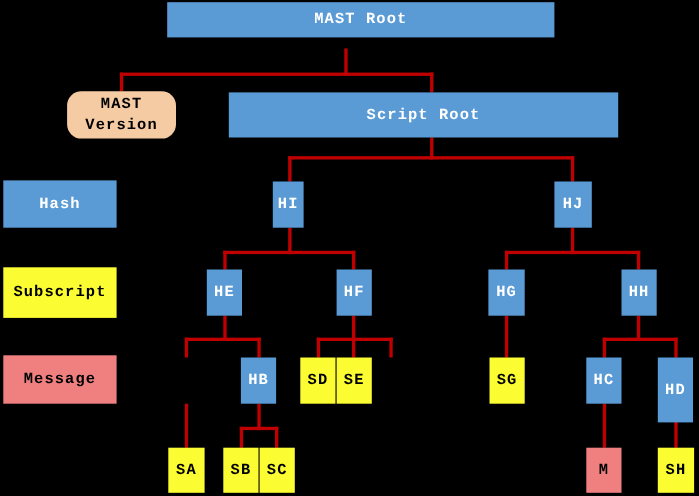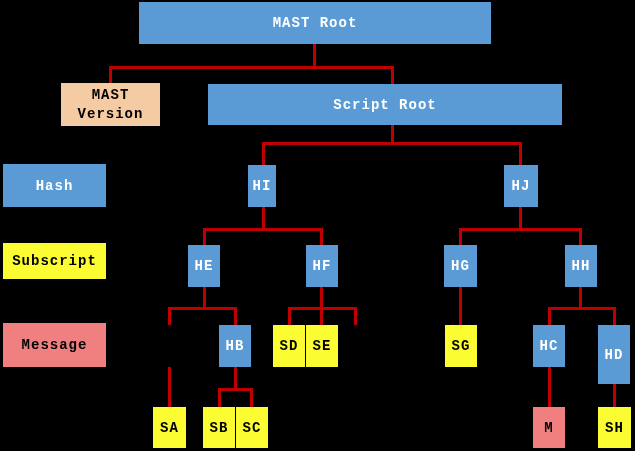--- a/index.html
+++ b/index.html
@@ -22,21 +22,21 @@
     justify-content: center;
     text-align: center;
     font-weight: bold;
     font-size: 14px;
     letter-spacing: 1px;
     box-sizing: border-box;
   }
   .blue   { background: var(--hash-blue, #5B9BD5);        color: #fff; }
   .yellow { background: var(--subscript-yellow, #FCFC33); color: #000; }
   .salmon { background: var(--message-salmon, #F08080);   color: #000; }
-  .peach  { background: var(--version-peach, #F5CBA4);    color: #000; }
+  .peach  { background: var(--version-peach, #F5CBA4);    color: #000; border-radius: 13px; }
   .two-line { line-height: 19px; flex-direction: column; }
   .two-line span { display: block; }
   .edge {
     position: absolute;
     background: var(--connector-red, #C00000);
   }
 </style>
 </head>
 <body>
 
@@ -72,33 +72,33 @@
   <div class="edge" style="left:548px;top:307px;width:3px;height:18px"></div>
   <div class="edge" style="left:613px;top:307px;width:3px;height:18px"></div>
   <div class="edge" style="left:168px;top:367px;width:3px;height:40px"></div>
   <div class="edge" style="left:234px;top:367px;width:3px;height:24px"></div>
   <div class="edge" style="left:218px;top:388px;width:35px;height:3px"></div>
   <div class="edge" style="left:218px;top:388px;width:3px;height:19px"></div>
   <div class="edge" style="left:250px;top:388px;width:3px;height:19px"></div>
   <div class="edge" style="left:548px;top:367px;width:3px;height:40px"></div>
   <div class="edge" style="left:613px;top:367px;width:3px;height:40px"></div>
 
-  <div class="node blue" style="left:139px;top:2px;width:352px;height:42px">MAST Root</div>
+  <div class="node blue" style="left:152px;top:2px;width:352px;height:32px">MAST Root</div>
 
   <div class="node peach two-line" style="left:61px;top:83px;width:99px;height:43px">
     <span>MAST</span>
     <span>Version</span>
   </div>
   <div class="node blue" style="left:208px;top:84px;width:354px;height:41px">Script Root</div>
 
   <div class="node blue" style="left:3px;top:164px;width:103px;height:43px">Hash</div>
   <div class="node blue" style="left:248px;top:165px;width:28px;height:42px">HI</div>
   <div class="node blue" style="left:504px;top:165px;width:34px;height:42px">HJ</div>
 
-  <div class="node yellow" style="left:3px;top:243px;width:103px;height:36px">Subscript</div>
+  <div class="node yellow" style="left:3px;top:243px;width:103px;height:46px">Subscript</div>
   <div class="node blue" style="left:188px;top:245px;width:32px;height:42px">HE</div>
   <div class="node blue" style="left:306px;top:245px;width:32px;height:42px">HF</div>
   <div class="node blue" style="left:444px;top:245px;width:33px;height:42px">HG</div>
   <div class="node blue" style="left:565px;top:245px;width:32px;height:42px">HH</div>
 
   <div class="node salmon" style="left:3px;top:323px;width:103px;height:44px">Message</div>
   <div class="node blue" style="left:219px;top:325px;width:32px;height:42px">HB</div>
   <div class="node yellow" style="left:273px;top:325px;width:32px;height:42px">SD</div>
   <div class="node yellow" style="left:306px;top:325px;width:32px;height:42px">SE</div>
   <div class="node yellow" style="left:445px;top:325px;width:32px;height:42px">SG</div>

